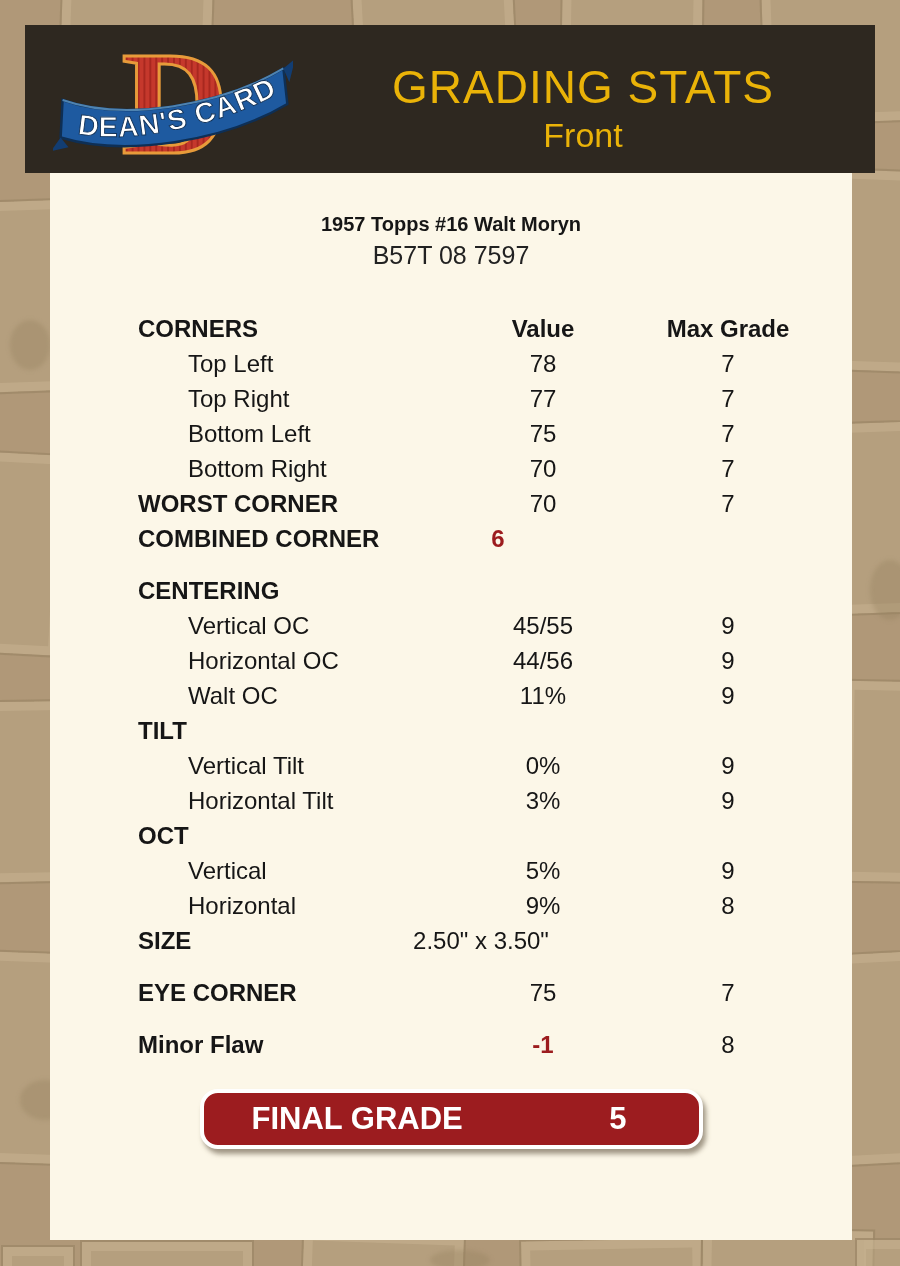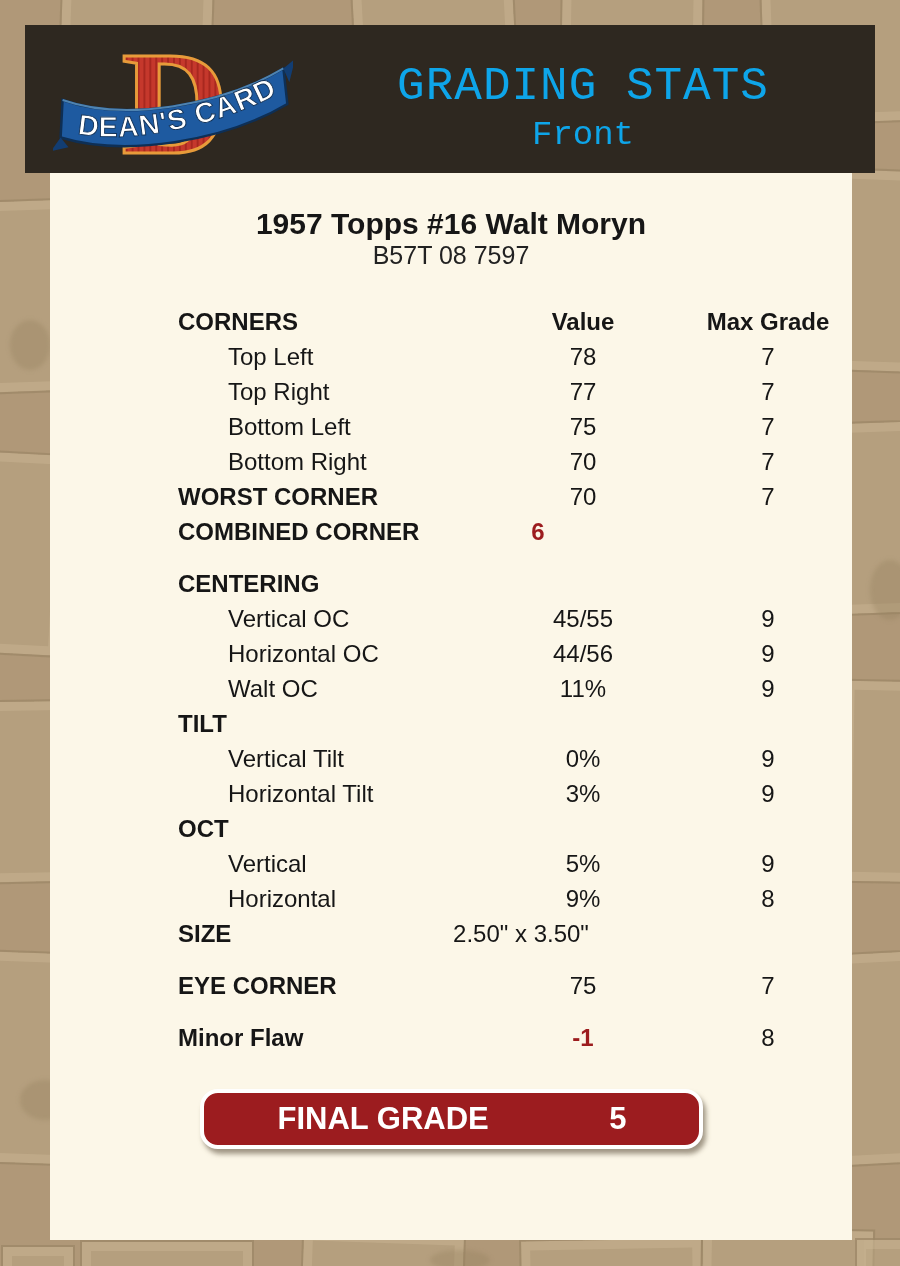--- a/index.html
+++ b/index.html
@@ -21,51 +21,51 @@
     position:absolute;border-radius:50%;
     background:rgba(150,128,94,0.35);filter:blur(2px);
   }
 
   
   .header{
     position:absolute;left:25px;top:25px;width:850px;height:148px;
     background:#2e2820;z-index:2;
   }
   .logo{position:absolute;left:28px;top:6px;width:240px;height:138px;}
-  .header-text{position:absolute;left:270px;right:4px;top:36px;text-align:center;color:#0ea5e9;font-family:Liberation Mono, monospace;}
+  .header-text{position:absolute;left:270px;right:4px;top:36px;text-align:center;color:#eab308;}
   .header-title{font-size:46px;line-height:52px;letter-spacing:1px;font-weight:400;}
   .header-subtitle{font-size:34px;line-height:36px;margin-top:4px;font-weight:400;}
 
   
   .panel{
     position:absolute;left:50px;top:173px;width:802px;height:1067px;
     background:#fcf7e8;z-index:1;
     box-sizing:border-box;padding-top:36px;
   }
-  .card-title{font-size:30px;line-height:30px;font-weight:bold;text-align:center;}
+  .card-title{font-size:20px;line-height:30px;font-weight:bold;text-align:center;}
   .card-code{font-size:25px;line-height:32px;text-align:center;color:#222;}
 
   .table{margin-top:37px;}
-  .row{display:flex;height:35px;align-items:flex-start;padding-left:88px;font-size:24px;margin-left:40px;}
+  .row{display:flex;height:35px;align-items:flex-end;padding-left:88px;font-size:24px;}
   .spacer{height:17px;}
   .c-label{width:290px;box-sizing:border-box;}
   .c-label.indent{padding-left:50px;}
   .bold{font-weight:bold;}
   .c-value{width:230px;text-align:center;}
   .c-max{width:140px;text-align:center;}
   .red{color:#9c1c1e;font-weight:bold;}
   .c-value.wide{transform:translateX(-62px);}
 
   
   .final-grade{
     margin:30px auto 8px auto;width:503px;height:60px;box-sizing:border-box;
     background:#9c1c1f;border:4px solid #ffffff;border-radius:18px;
     box-shadow:3px 5px 5px rgba(110,98,80,0.65);
     display:flex;align-items:center;justify-content:space-between;
-    padding:0 72px 0 74px;color:#ffffff;font-weight:bold;font-size:31px;
+    padding:0 72px 0 48px;color:#ffffff;font-weight:bold;font-size:31px;
   }
 </style>
 </head>
 <body>
 
 <div class="bg-layer">
     <div class="bg-card" style="left: 60px; top: -90px; width: 150px; height: 200px; transform: rotate(2deg);"></div>
     <div class="bg-card" style="left: 350px; top: -120px; width: 160px; height: 210px; transform: rotate(-3deg);"></div>
     <div class="bg-card" style="left: 560px; top: -70px; width: 140px; height: 190px; transform: rotate(1deg);"></div>
     <div class="bg-card" style="left: 760px; top: -100px; width: 170px; height: 220px; transform: rotate(-2deg);"></div>

